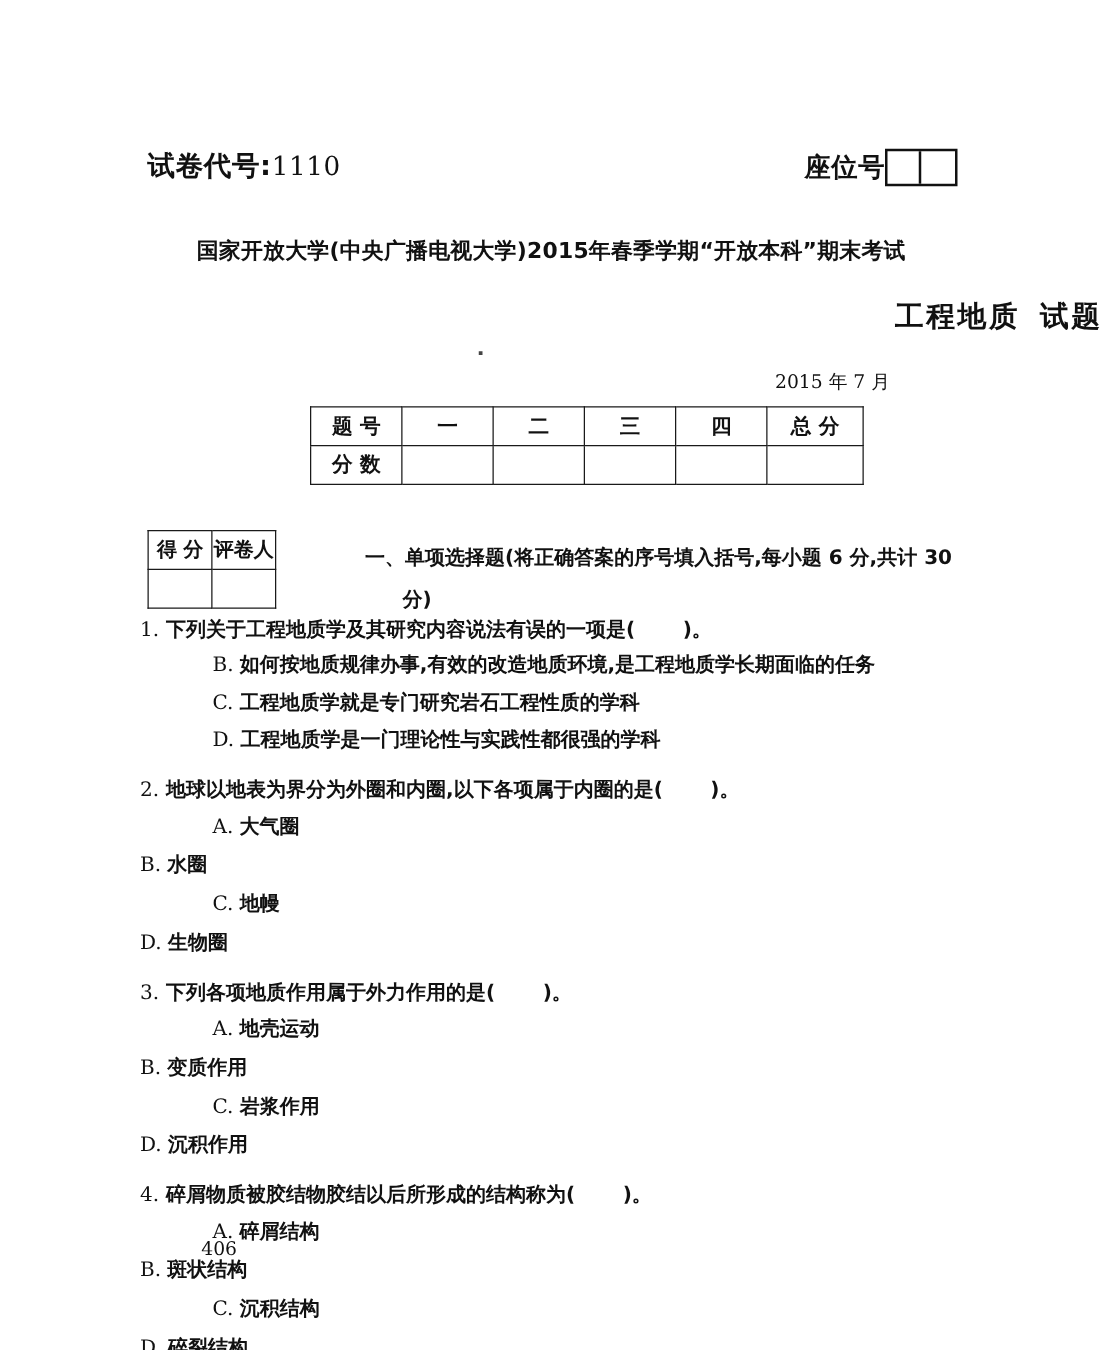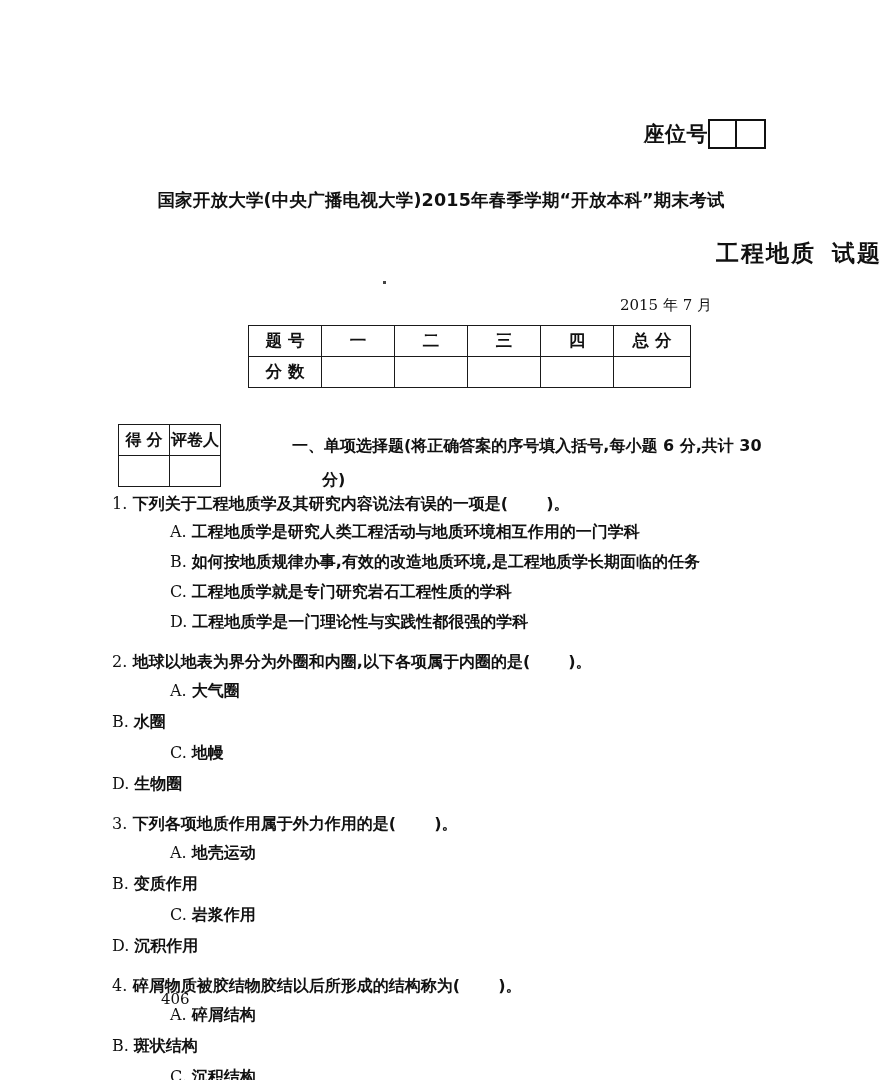--- a/index.html
+++ b/index.html
@@ -230,20 +230,23 @@
     font-family: "DejaVu Serif", "Liberation Serif", serif;
     margin-left: 40px;
   }
 </style>
 </head>
 <body>
 
 <div class="page">
 
   <div class="exam-code-row">
+    <div class="exam-code">
+      <span>试卷代号:</span><span class="code-num">1110</span>
+    </div>
     <div class="seat-wrap">
       <span class="seat-label">座位号</span>
       <span class="seat-boxes">
         <span class="seat-box"></span>
         <span class="seat-box"></span>
       </span>
     </div>
   </div>
 
   <div class="exam-title">国家开放大学(中央广播电视大学)2015年春季学期“开放本科”期末考试</div>
@@ -296,21 +299,20 @@
   </div>
 
   <div class="questions">
 
     <div class="question">
       <div class="q-stem">
         <span class="q-num">1.</span>
         <span>下列关于工程地质学及其研究内容说法有误的一项是(</span><span class="blank"></span><span>)。</span>
       </div>
       <div class="opts-stacked">
-        <div class="opt"><span class="letter">A.</span><span>工程地质学是研究人类工程活动与地质环境相互作用的一门学科</span></div>
         <div class="opt"><span class="letter">B.</span><span>如何按地质规律办事,有效的改造地质环境,是工程地质学长期面临的任务</span></div>
         <div class="opt"><span class="letter">C.</span><span>工程地质学就是专门研究岩石工程性质的学科</span></div>
         <div class="opt"><span class="letter">D.</span><span>工程地质学是一门理论性与实践性都很强的学科</span></div>
       </div>
     </div>
 
     <div class="question">
       <div class="q-stem">
         <span class="q-num">2.</span>
         <span>地球以地表为界分为外圈和内圈,以下各项属于内圈的是(</span><span class="blank"></span><span>)。</span>

